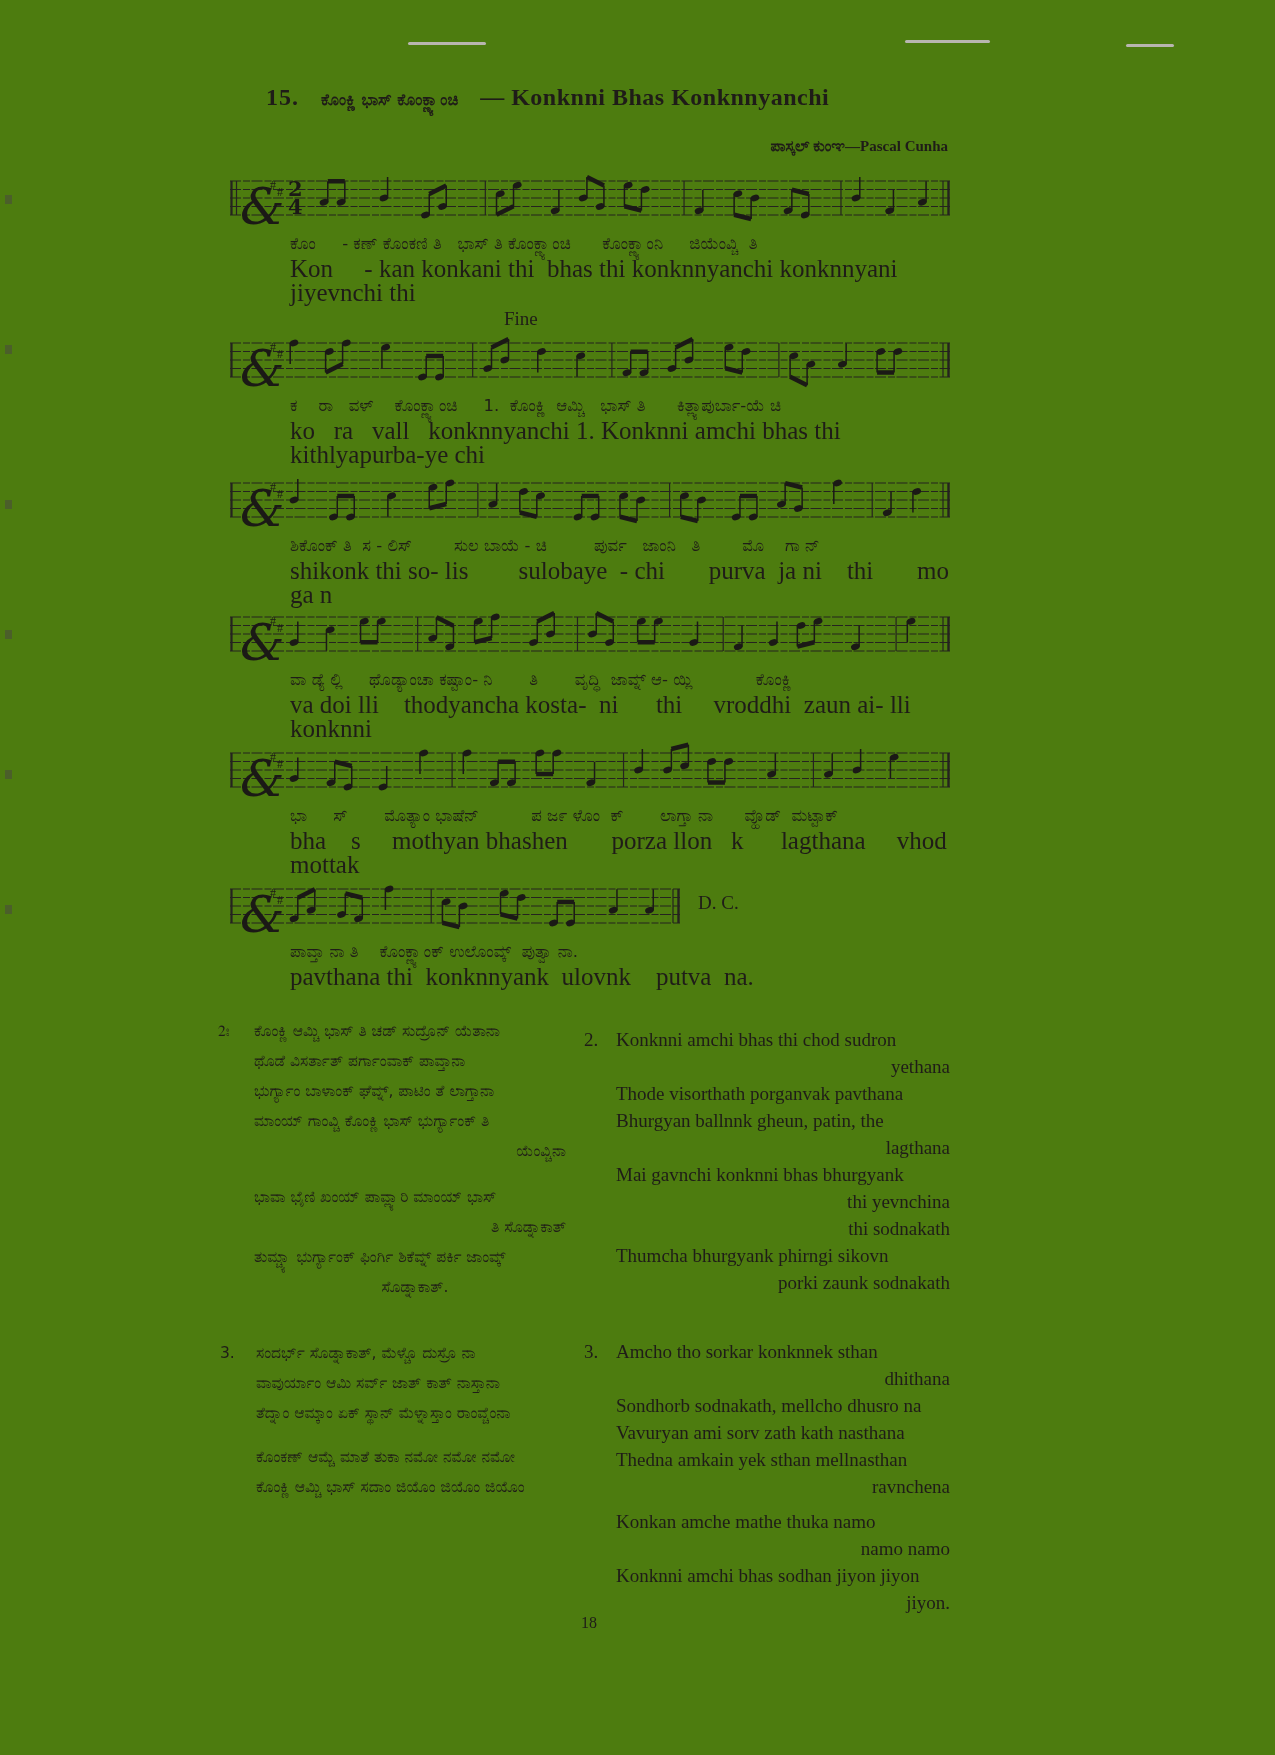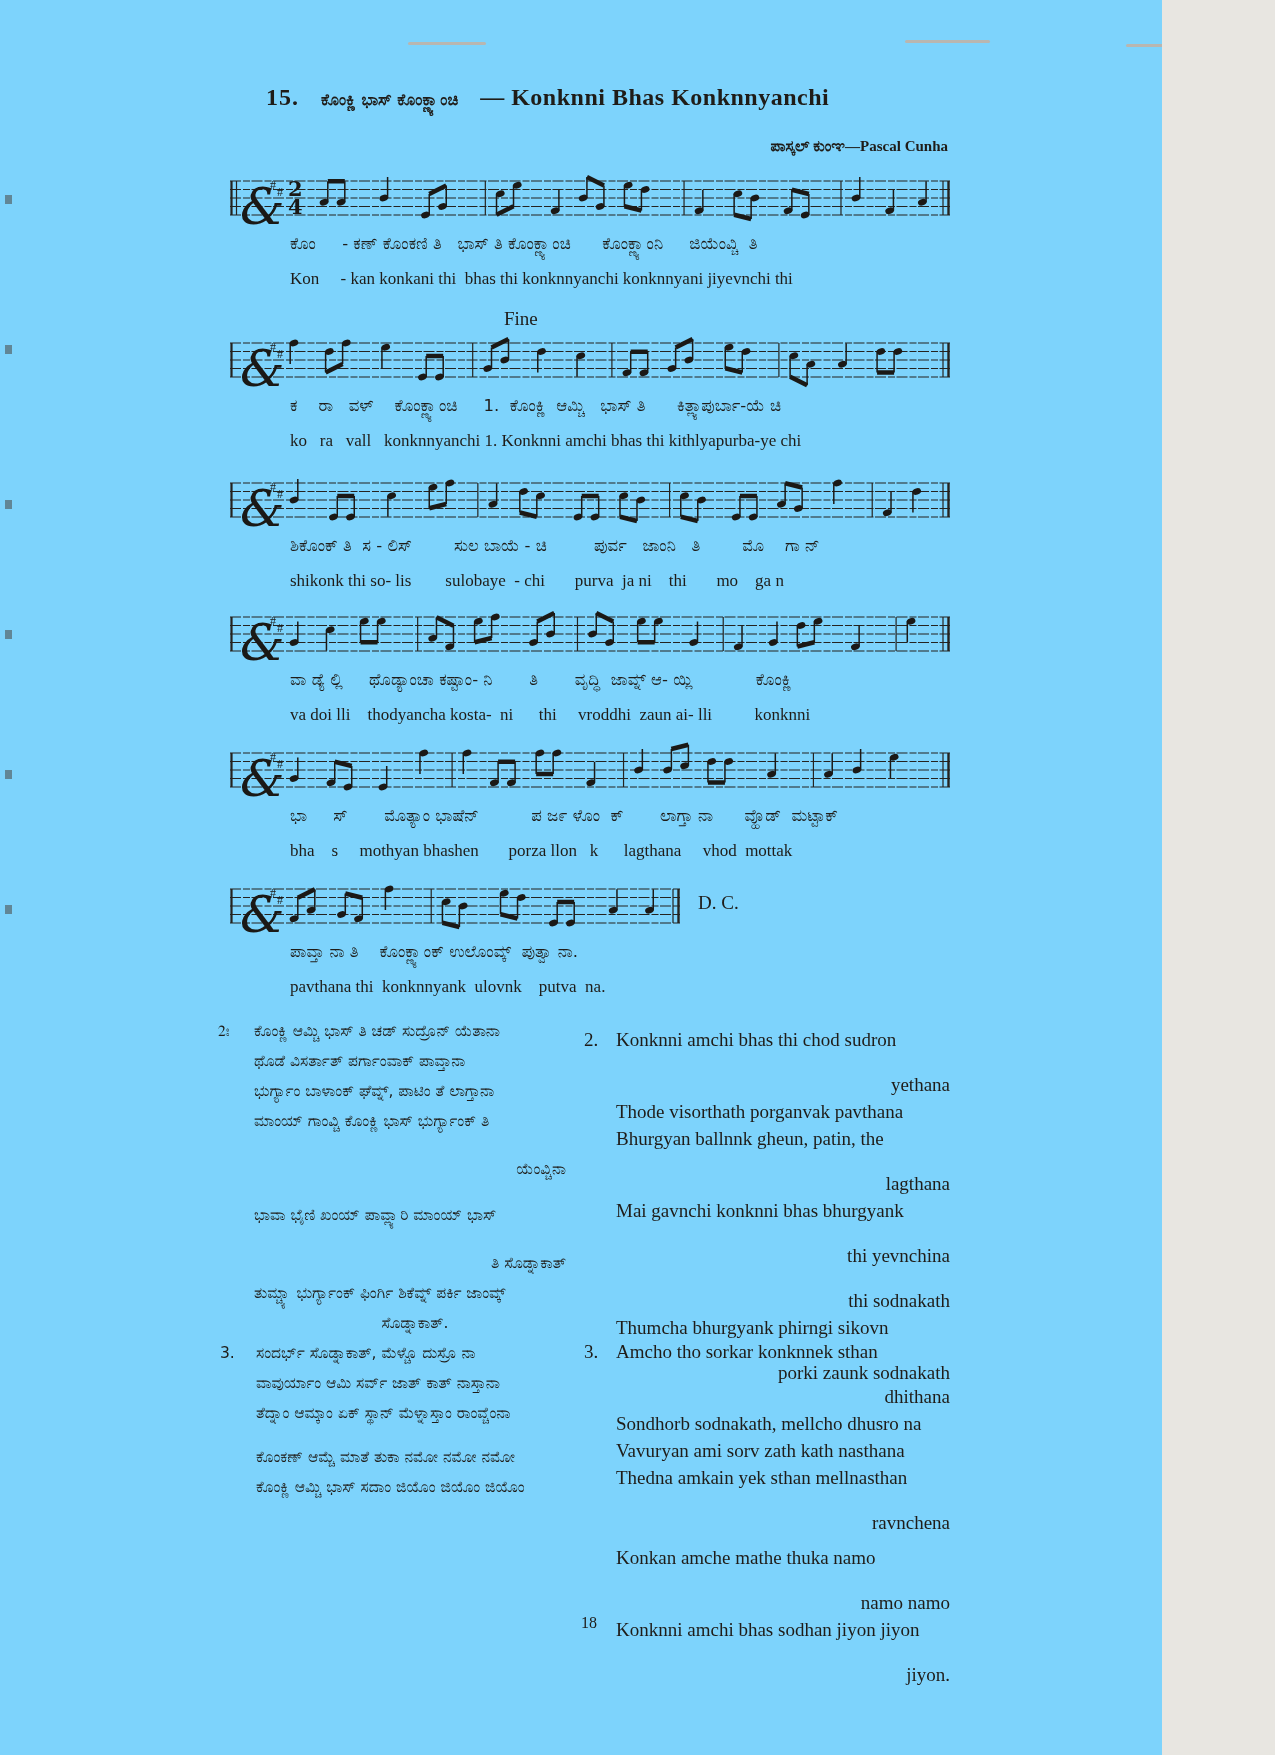--- a/index.html
+++ b/index.html
@@ -1,41 +1,41 @@
 <!DOCTYPE html>
 <html><head>
 <meta charset="utf-8">
 <style>
   html,body{margin:0;padding:0;background:#e8e6e1;}
-  .page{position:relative;width:1162px;height:1755px;background:#7dd3fc;
+  .page{position:relative;width:1275px;height:1755px;background:#4d7c0f;
         font-family:"Liberation Serif",serif;color:#1f1c18;overflow:hidden;}
   .sheet{position:absolute;left:230px;top:0;width:724px;height:100%;}
   .title-row{position:absolute;top:84px;left:0;width:100%;display:flex;gap:22px;
              align-items:baseline;padding-left:36px;font-weight:bold;}
   .title-row .no{font-size:24px;letter-spacing:1px;}
   .title-row .t-kn{font-size:16px;font-family:"DejaVu Sans",sans-serif;}
   .title-row .t-ro{font-size:24px;letter-spacing:.5px;}
   .attribution{position:absolute;top:138px;right:6px;font-size:15px;font-weight:bold;}
   .system{position:absolute;left:0;width:100%;}
   svg.staff{display:block;overflow:visible;}
   .lyric{white-space:pre-wrap;padding-left:60px;}
   .lyric.kn{font-family:"DejaVu Sans",sans-serif;font-size:16.5px;line-height:22px;margin-top:5px;}
-  .lyric.ro{font-size:17px;line-height:24px;margin-top:12px;}
+  .lyric.ro{font-size:25px;line-height:24px;margin-top:2px;}
   .marking{position:absolute;font-size:19px;}
   .fine-mark{top:2px;left:274px;}
   .dc-mark{top:16px;left:468px;}
   .vcol{position:absolute;}
   .vline{white-space:pre-wrap;min-height:1em;}
   .vcol.kn{font-family:"DejaVu Sans",sans-serif;font-size:15.5px;line-height:30px;width:348px;}
   .vcol.ro{font-size:19px;line-height:27px;width:378px;}
   .vcol .vnum{position:absolute;left:2px;top:0;}
   .vcol.kn .vnum{left:-10px;}
   .vcol .lines{padding-left:34px;}
   .vcol.kn .lines{padding-left:26px;}
-  .vline.r{text-align:right;padding-right:10px;margin-top:18px;}
+  .vline.r{text-align:right;padding-right:10px;}
   .vline.c{text-align:center;}
   .gap8{height:8px;}.gap14{height:14px;}.gap16{height:16px;}
   .page-number{position:absolute;top:1614px;left:559px;width:60px;text-align:center;font-size:16px;}
   .smudge{position:absolute;background:#b9b6b0;height:3px;border-radius:2px;}
   .edge-tick{position:absolute;left:5px;width:7px;height:9px;background:#4a4742;opacity:.55;}
 </style>
 </head>
 <body>
 
 <div class="page">

